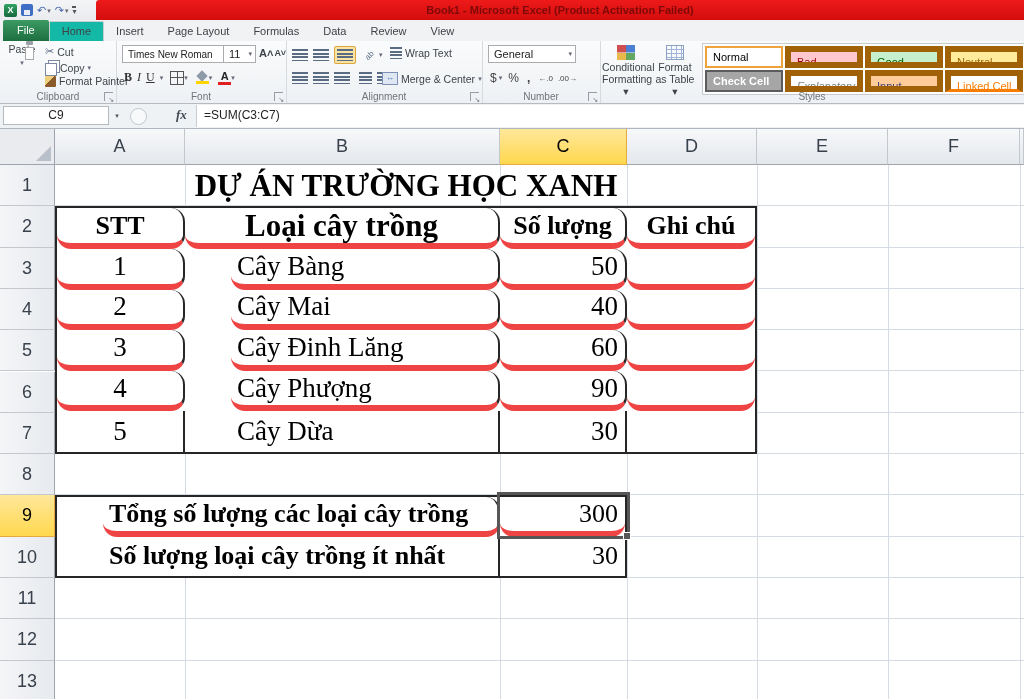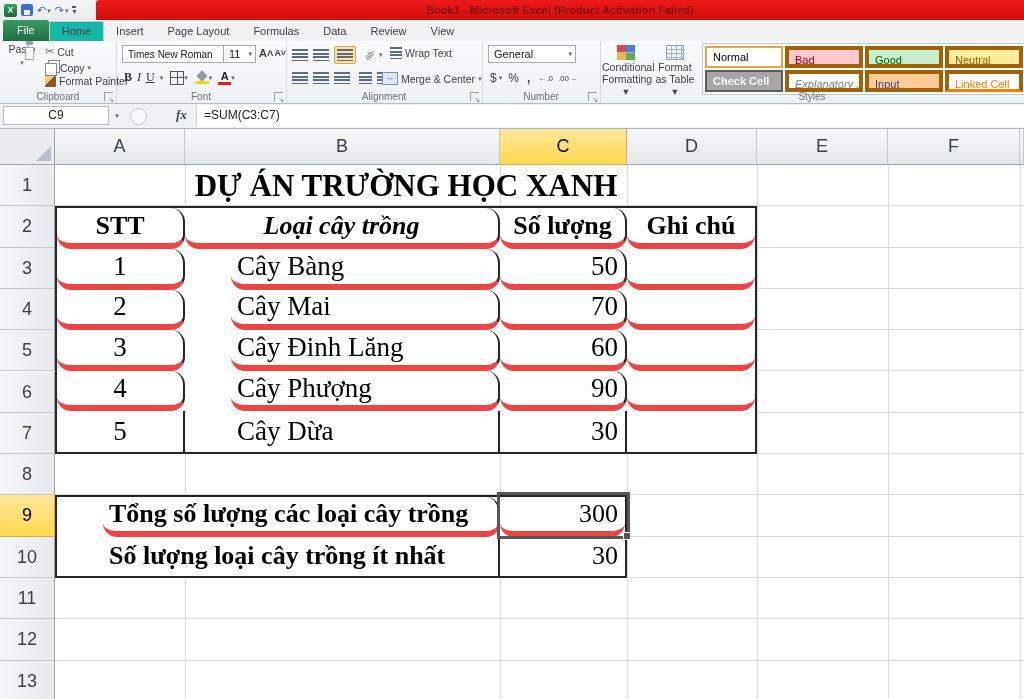--- a/index.html
+++ b/index.html
@@ -63,21 +63,21 @@
   
   .numsym{font-size:12px;color:#444;margin-right:8px;}
   .decsym{font-size:8px;color:#444;margin-right:5px;}
 
   
   .ic-cf{width:18px;height:15px;margin:0 auto 1px;background-image:linear-gradient(90deg,#cf4f4f 50%,#4a7fd4 50%),linear-gradient(90deg,#e8b84b 50%,#63a85e 50%);background-size:100% 50%;background-position:top,bottom;background-repeat:no-repeat;}
   .ic-ftab{width:18px;height:15px;margin:0 auto 1px;border:1px solid #8ca0c0;box-sizing:border-box;background:
      repeating-linear-gradient(to right,transparent 0 4px,#9fb4d8 4px 5px),
      repeating-linear-gradient(to bottom,transparent 0 3px,#9fb4d8 3px 4px);}
   .gallery{position:absolute;left:102px;top:2px;display:grid;grid-template-columns:repeat(4,78px);grid-auto-rows:22px;gap:2px;background:#fff;border:1px solid #c7cbd0;padding:2px;}
-  .chip{font-size:11px;line-height:20px;padding-left:6px;box-sizing:border-box;border:4px solid #a16207;overflow:hidden;white-space:nowrap;}
+  .chip{font-size:11px;line-height:20px;padding-left:6px;box-sizing:border-box;border:6px solid #a16207;overflow:hidden;white-space:nowrap;}
   .chip-normal{border:2px solid #efa33d;background:#fff;color:#000;line-height:18px;}
   .chip-bad{background:#ffc7ce;color:#9c0006;}
   .chip-good{background:#c6efce;color:#006100;}
   .chip-neutral{background:#ffeb9c;color:#9c6500;}
   .chip-check{background:#a6a6a6;color:#fff;border:2px solid #5c5c5c;line-height:18px;font-weight:bold;}
   .chip-expl{color:#808080;font-style:italic;}
   .chip-input{background:#ffcc99;color:#3f3f76;}
   .chip-linked{color:#fa7d00;border-bottom:3px solid #fa7d00;}
 
   
@@ -312,32 +312,32 @@
     <div class="vline" style="left:445px;"></div>
     <div class="vline" style="left:572px;"></div>
     <div class="vline" style="left:702px;"></div>
     <div class="vline" style="left:833px;"></div>
     <div class="vline" style="left:965px;"></div>
 
     <div class="sheet-title">DỰ ÁN TRƯỜNG HỌC XANH</div>
 
     <div class="cellblock" style="left:0;top:41.3px;width:702px;height:247.8px;grid-template-columns:128px 315px 127px 128px;grid-template-rows:repeat(6,1fr);font-size:27px;">
       <div class="cell br bb c-c bold" style="font-size:26px;">STT</div>
-      <div class="cell br bb c-c bold" style="font-size:26px;font-style:italic;">Loại cây trồng</div>
+      <div class="cell br bb c-c bold" style="font-size:31px;">Loại cây trồng</div>
       <div class="cell br bb c-c bold" style="font-size:26px;">Số lượng</div>
       <div class="cell bb c-c bold" style="font-size:26px;">Ghi chú</div>
 
       <div class="cell br bb c-c">1</div>
       <div class="cell br bb c-l">Cây Bàng</div>
       <div class="cell br bb c-r">50</div>
       <div class="cell bb"></div>
 
       <div class="cell br bb c-c">2</div>
       <div class="cell br bb c-l">Cây Mai</div>
-      <div class="cell br bb c-r">70</div>
+      <div class="cell br bb c-r">40</div>
       <div class="cell bb"></div>
 
       <div class="cell br bb c-c">3</div>
       <div class="cell br bb c-l">Cây Đinh Lăng</div>
       <div class="cell br bb c-r">60</div>
       <div class="cell bb"></div>
 
       <div class="cell br bb c-c">4</div>
       <div class="cell br bb c-l">Cây Phượng</div>
       <div class="cell br bb c-r">90</div>

